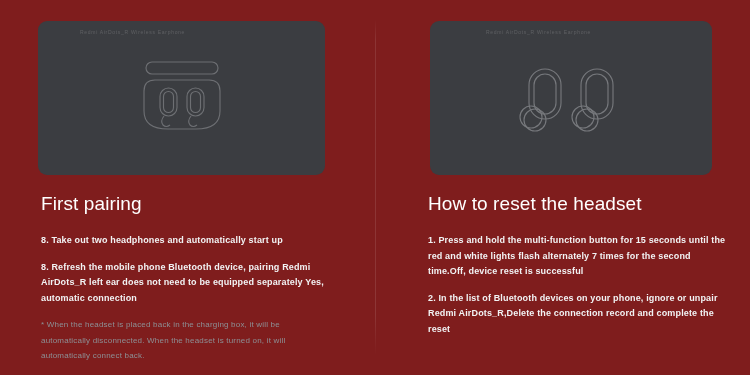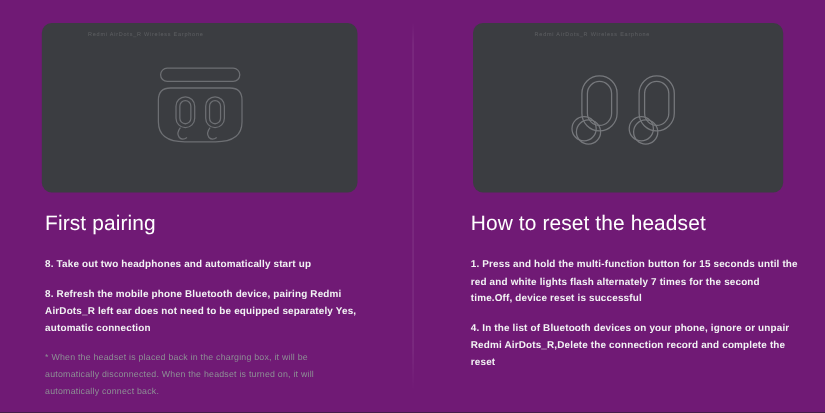--- a/index.html
+++ b/index.html
@@ -5,21 +5,21 @@
   * { box-sizing: border-box; margin: 0; padding: 0; }
   html, body {
     width: 750px; height: 375px;
     background: #232529;
     font-family: "Liberation Sans", sans-serif;
     overflow: hidden;
   }
   #page {
     position: relative;
     width: 750px; height: 375px;
-    background: #701a75;
+    background: #7f1d1d;
   }
 
   
   .divider {
     position: absolute;
     left: 375px; top: 20px;
     width: 1px; height: 335px;
     background: linear-gradient(to bottom,
         rgba(255,255,255,0.00) 0%,
         rgba(255,255,255,0.10) 6%,
@@ -157,17 +157,17 @@
           <rect x="79" y="14" width="22" height="40" rx="11"></rect>
           <circle cx="76" cy="57" r="11"></circle>
           <circle cx="80" cy="60" r="11"></circle>
         </svg>
       </div>
     </div>
 
     <div class="text-block">
       <div class="heading">How to reset the headset</div>
       <div class="step">1. Press and hold the multi-function button for 15 seconds until the red and white lights flash alternately 7 times for the second  time.Off, device reset is successful</div>
-      <div class="step">4. In the list of Bluetooth devices on your phone, ignore or unpair Redmi AirDots_R,Delete the connection record and complete the reset</div>
+      <div class="step">2. In the list of Bluetooth devices on your phone, ignore or unpair Redmi AirDots_R,Delete the connection record and complete the reset</div>
     </div>
   </div>
 
 </div>
 
 </body></html>

